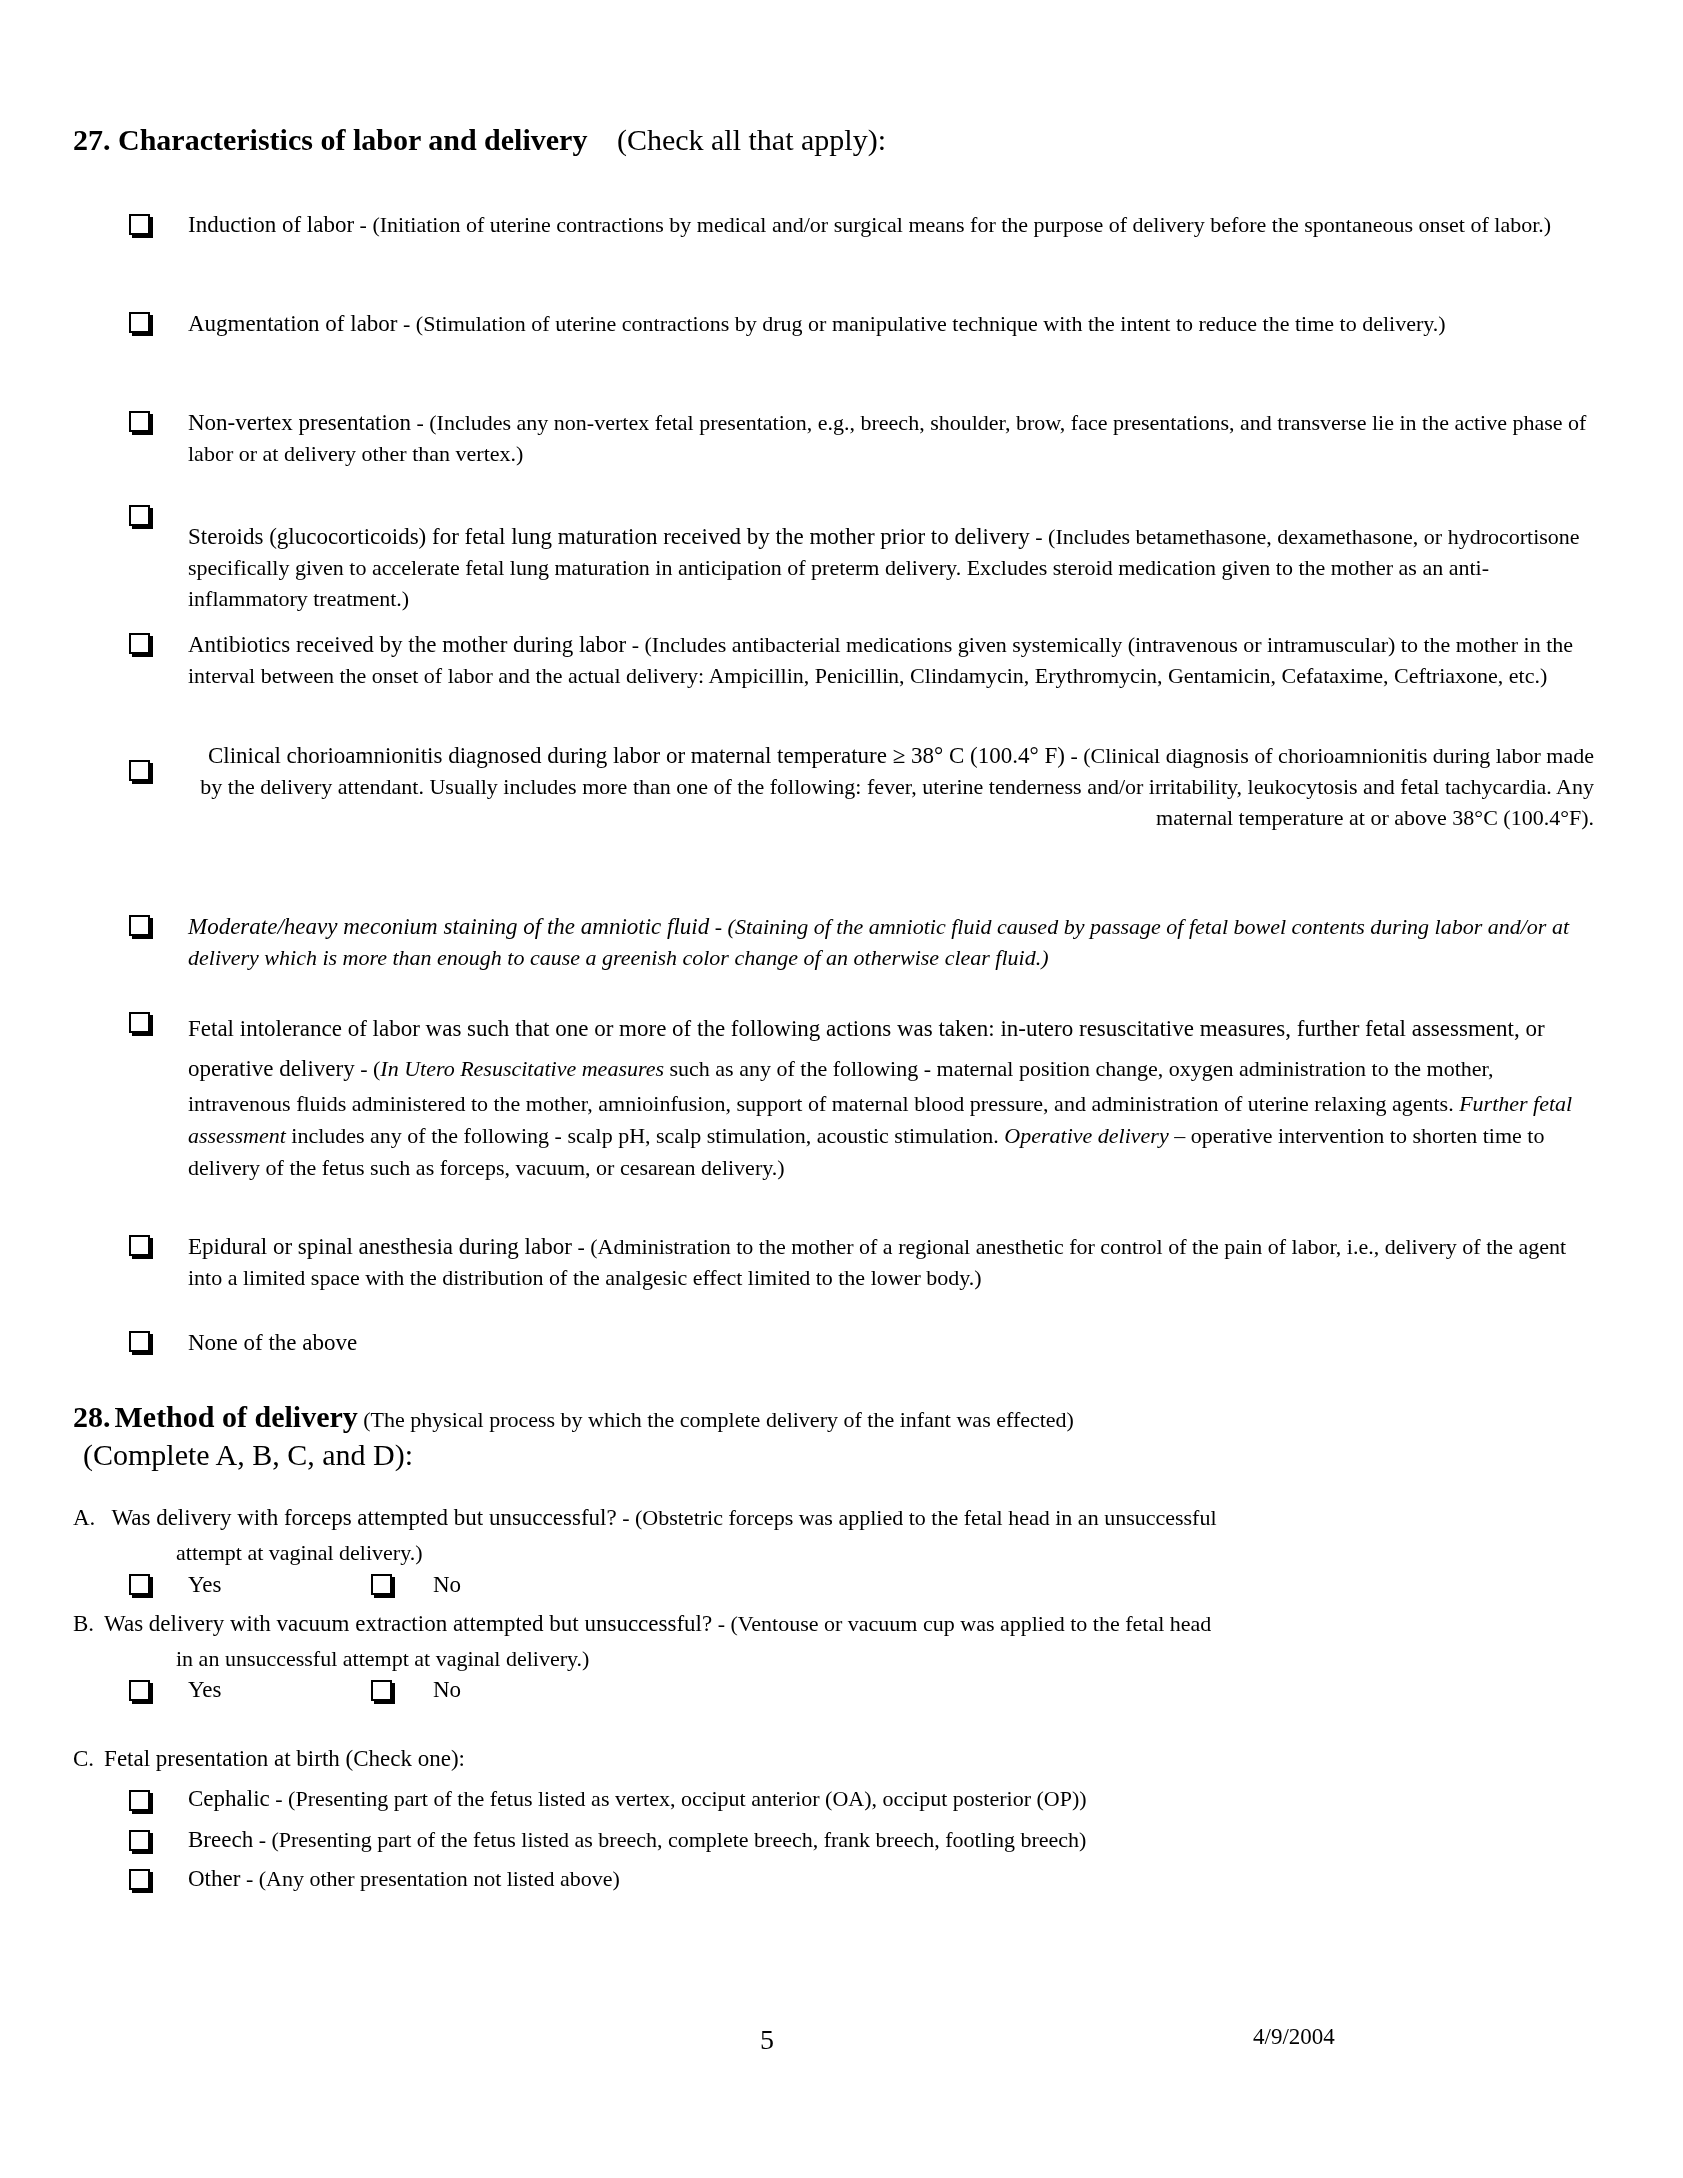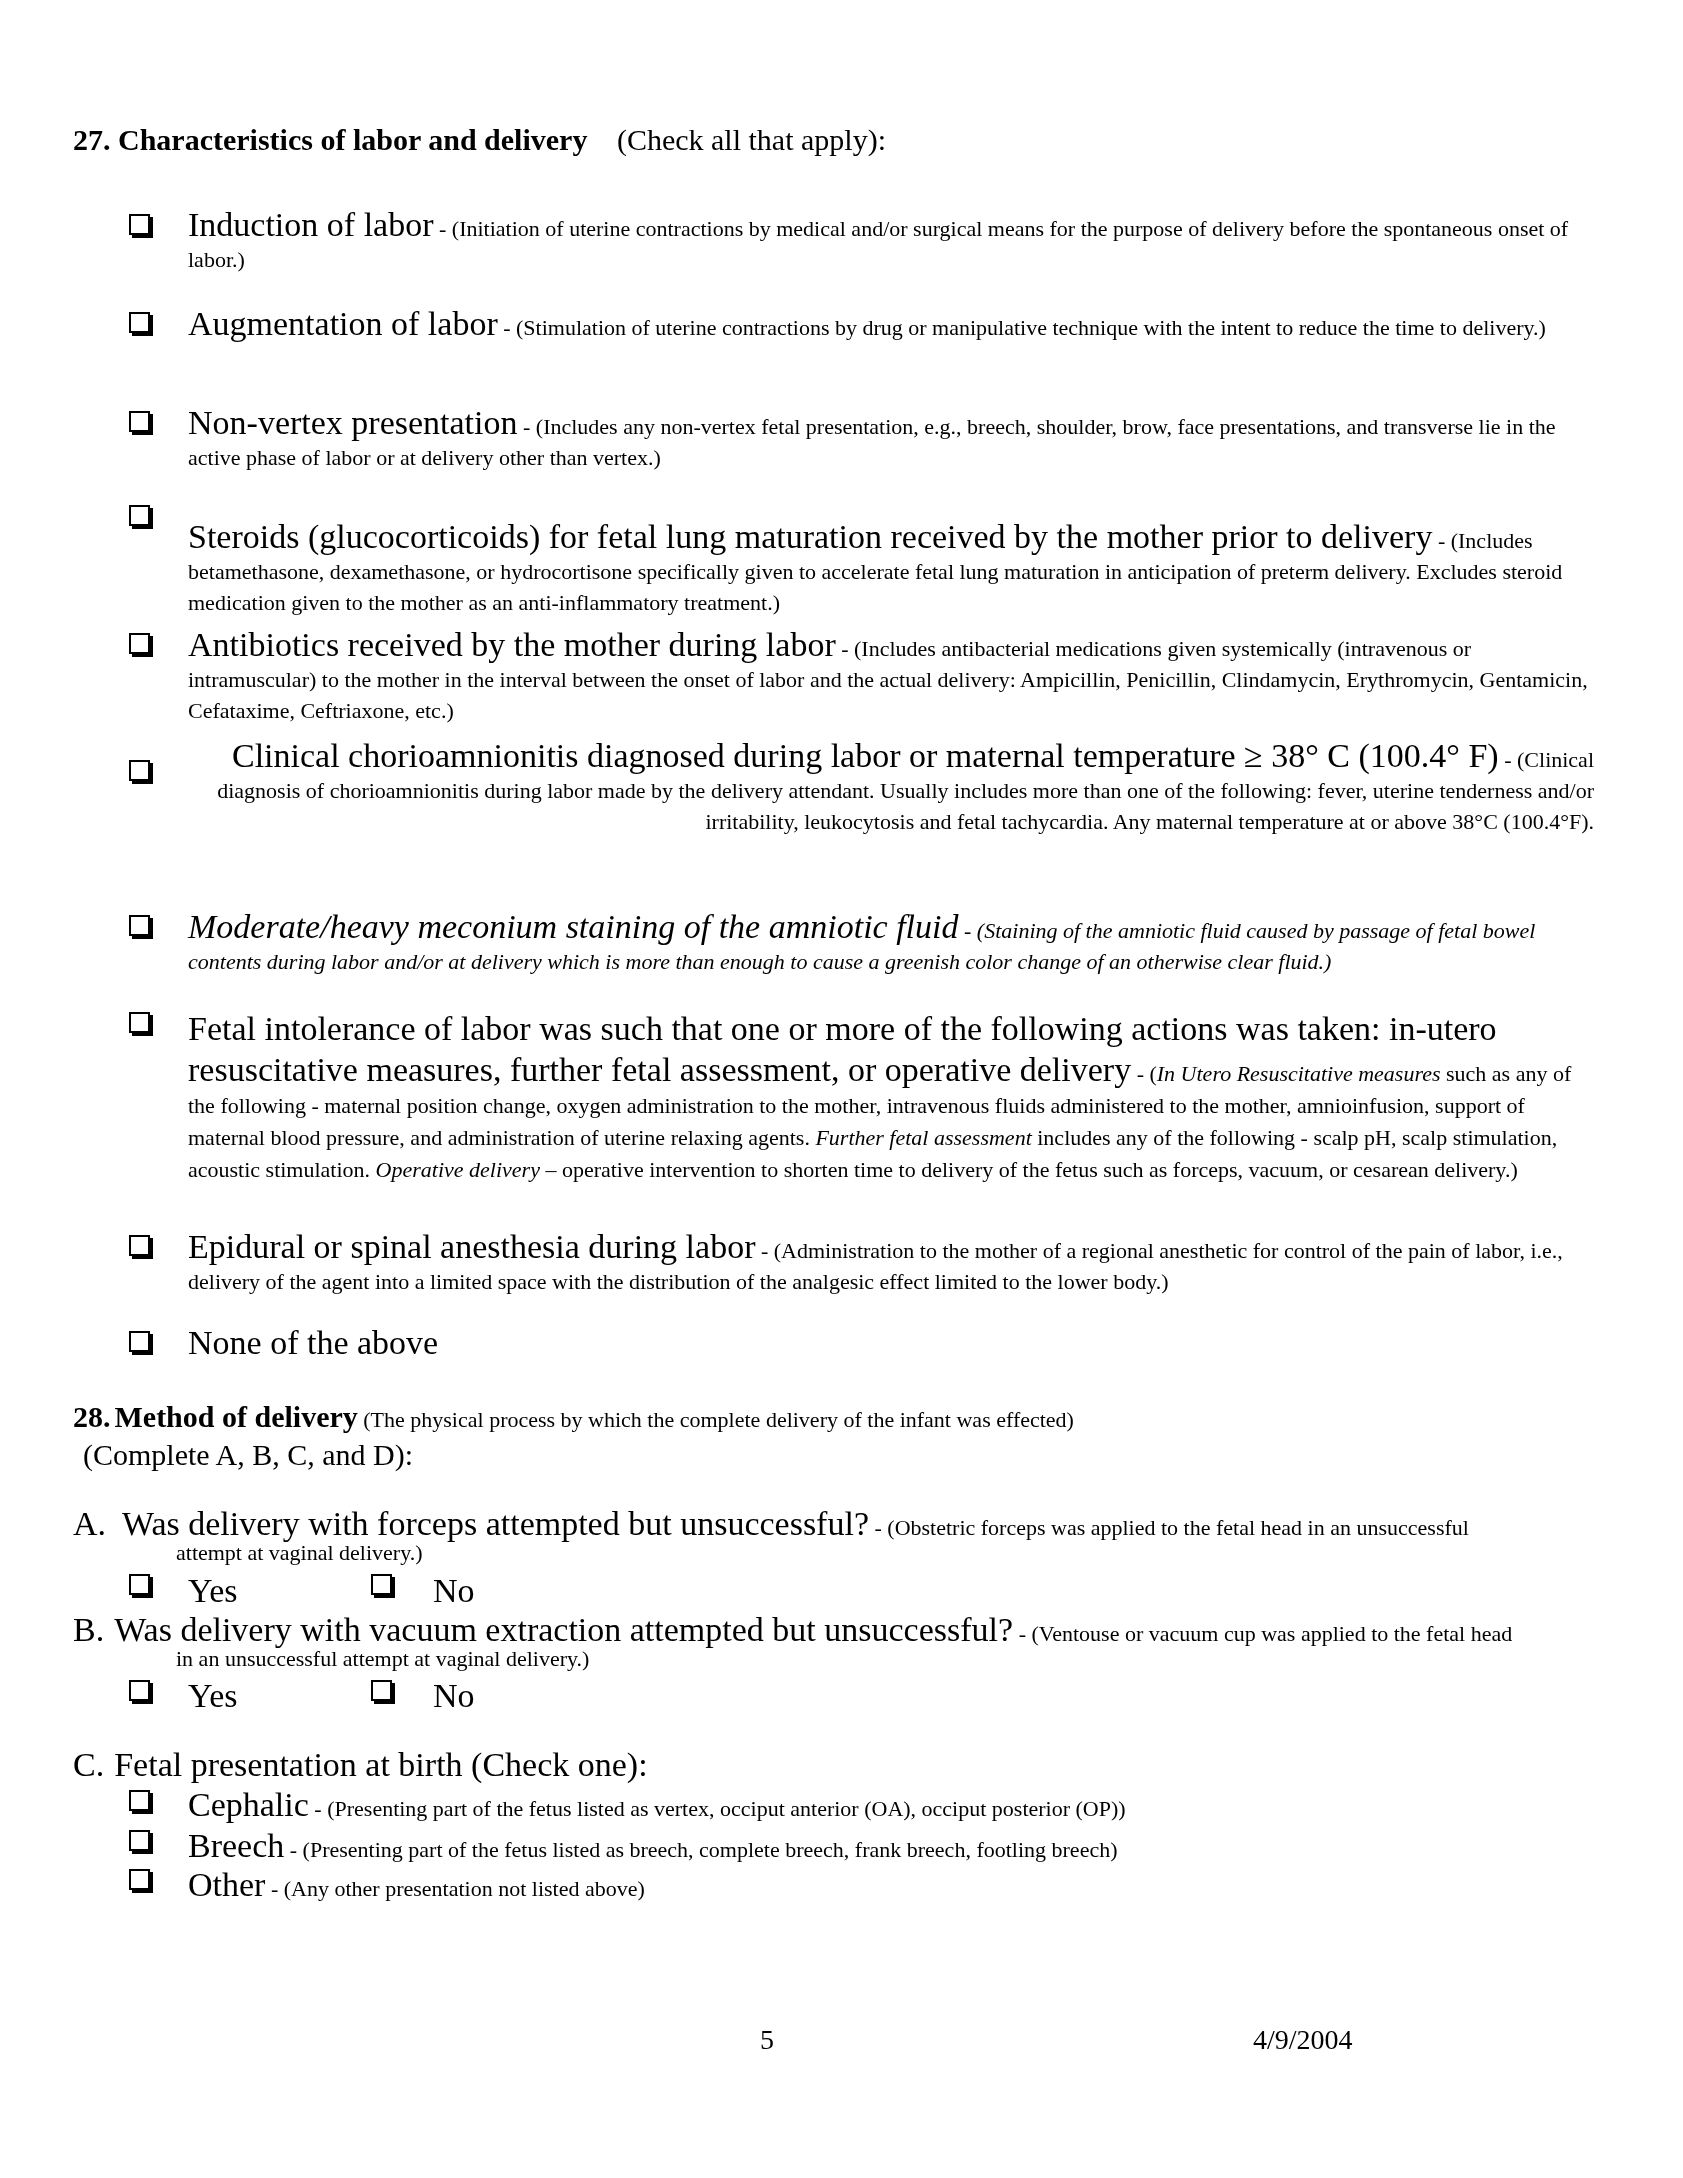--- a/index.html
+++ b/index.html
@@ -1,21 +1,21 @@
 <!DOCTYPE html>
 <html><head>
 <meta charset="utf-8">
 <style>
   html, body { margin:0; padding:0; background:#fff; }
   body { width:1683px; height:2178px; position:relative; overflow:hidden;
          font-family:"Liberation Serif", serif; color:#000; }
   .abs { position:absolute; }
   .h { font-size:30px; white-space:nowrap; }
   .h b { font-weight:bold; }
-  .lbl { font-size:34px; }
+  .lbl { font-size:23px; }
   .sm { font-size:22px; }
   .item { position:absolute; left:188px; width:1406px; line-height:29px; }
   .item .lbl { line-height:29px; }
   .cb { position:absolute; width:17px; height:17px; border:2.5px solid #000;
         box-shadow:3px 3px 0 #000; background:#fff; }
   .italic { font-style:italic; }
 </style>
 </head>
 <body>
 
@@ -115,14 +115,14 @@
 <div class="abs" style="left:188px; top:1827px; white-space:nowrap;">
   <span class="lbl">Breech</span><span class="sm"> -  (Presenting part of the fetus listed as breech, complete breech, frank breech, footling breech)</span>
 </div>
 
 <div class="cb" style="left:129px; top:1869px;"></div>
 <div class="abs" style="left:188px; top:1866px; white-space:nowrap;">
   <span class="lbl">Other</span><span class="sm">  -  (Any other presentation not listed above)</span>
 </div>
 
 <div class="abs" style="left:760px; top:2024px; font-size:28px;">5</div>
-<div class="abs" style="left:1253px; top:2024px; font-size:28px;">4/9/2004</div>
+<div class="abs" style="left:1253px; top:2024px; font-size:23px;">4/9/2004</div>
 
 
 </body></html>

